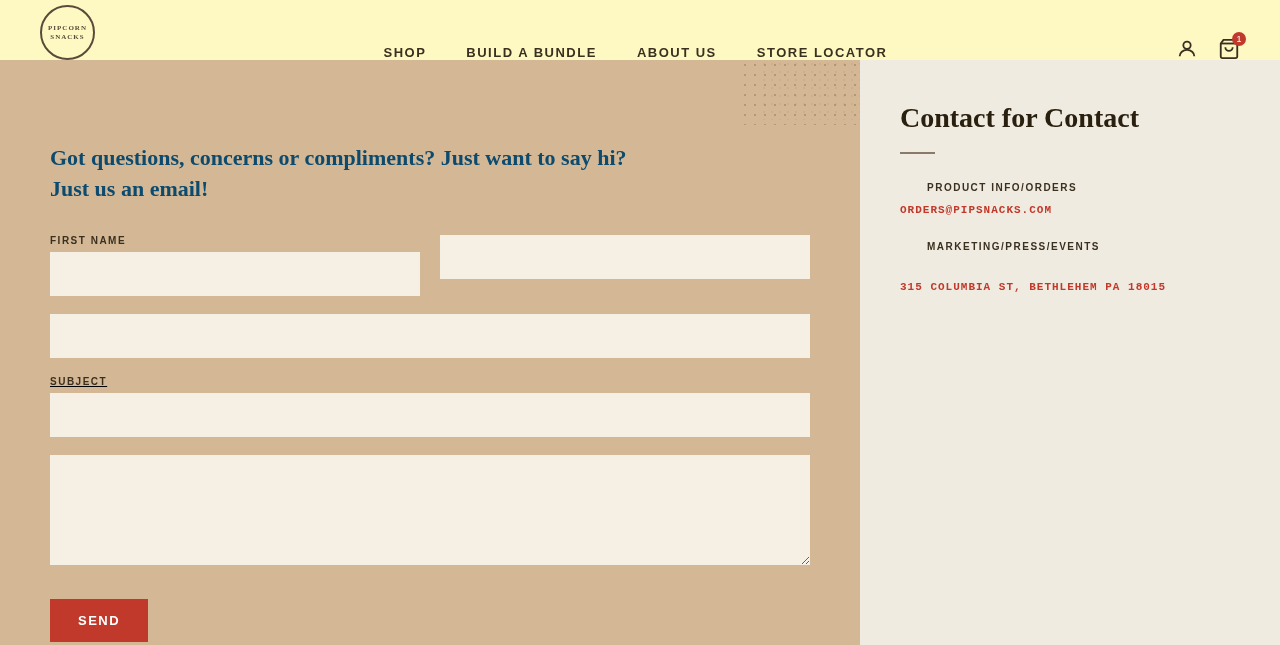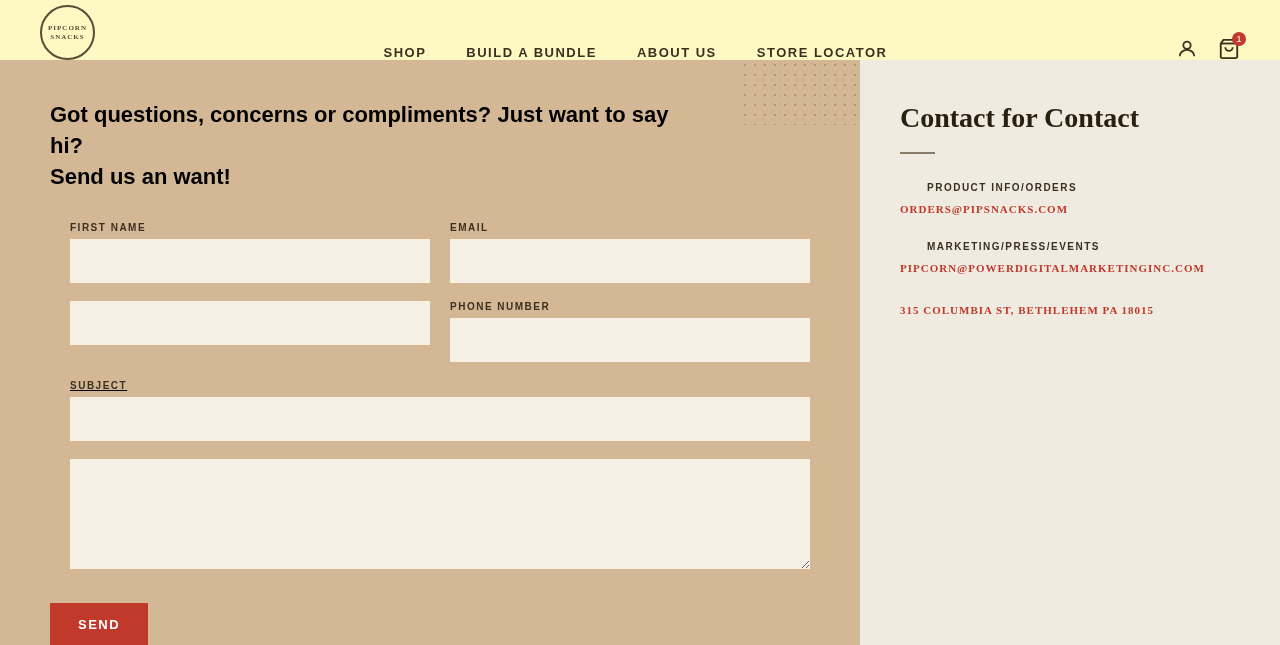--- a/index.html
+++ b/index.html
@@ -122,32 +122,32 @@
       width: 100px;
       height: 60px;
       background-image: radial-gradient(circle, #c4a87a 1px, transparent 1px);
       background-size: 8px 8px;
       opacity: 0.5;
     }
 
     .contact-heading {
       font-size: 22px;
       font-weight: 700;
-      color: #000000;
+      color: #0c4a6e;
       margin-bottom: 30px;
-      font-family: Liberation Sans, sans-serif;
+      font-family: Liberation Serif, serif;
       line-height: 1.4;
       max-width: 650px;
+      margin-top: 43px;
     }
 
     .form-row {
       display: flex;
       gap: 20px;
       margin-bottom: 18px;
-      margin-left: 20px;
     }
 
     .form-group {
       display: flex;
       flex-direction: column;
       flex: 1;
     }
 
     .form-group.full-width {
       flex: 1 1 100%;
@@ -242,21 +242,21 @@
       font-family: Arial, sans-serif;
       padding-left: 27px;
     }
 
     .reason-email {
       font-size: 11px;
       font-weight: 700;
       letter-spacing: 1px;
       text-transform: uppercase;
       color: #c0392b;
-      font-family: Liberation Serif, serif;
+      font-family: Liberation Mono, monospace;
       text-decoration: none;
     }
 
     .contact-section-inner {
       position: relative;
       z-index: 1;
     }
 
     
     .dot-pattern {
@@ -306,44 +306,39 @@
 </header>
 
 <div class="page-wrapper">
 
   <div class="dot-pattern"></div>
 
   <div class="contact-section">
     <div class="contact-section-inner">
       <h1 class="contact-heading">
         <span>Got questions, concerns or compliments? Just want to say hi?</span><br>
-        <span>Send us an want!</span>
+        <span>Just us an email!</span>
       </h1>
 
       <form>
         
         <div class="form-row">
           <div class="form-group">
             <label>FIRST NAME</label>
             <input type="text" style="">
           </div>
           <div class="form-group">
-            <label>EMAIL</label>
             <input type="email" style="">
           </div>
         </div>
 
         
         <div class="form-row">
           <div class="form-group">
             <input type="text" style="">
-          </div>
-          <div class="form-group">
-            <label>PHONE NUMBER</label>
-            <input type="tel" style="">
           </div>
         </div>
 
         
         <div class="form-row">
           <div class="form-group full-width">
             <label>SUBJECT</label>
             <input type="text" style="">
           </div>
         </div>
@@ -359,17 +354,17 @@
       </form>
     </div>
   </div>
 
   <div class="reasons-section">
     <h2 class="reasons-heading">Contact for Contact</h2>
     <div class="reasons-divider"></div>
 
     <div id="reasons-list">
         <div class="reason-item"><div class="reason-category">PRODUCT INFO/ORDERS</div><a class="reason-email" href="mailto:orders@pipsnacks.com">ORDERS@PIPSNACKS.COM</a></div>
-        <div class="reason-item"><div class="reason-category">MARKETING/PRESS/EVENTS</div><a class="reason-email" href="mailto:pipcorn@powerdigitalmarketinginc.com">PIPCORN@POWERDIGITALMARKETINGINC.COM</a></div>
+        <div class="reason-item"><div class="reason-category">MARKETING/PRESS/EVENTS</div></div>
         <div class="reason-item"><a class="reason-email">315 COLUMBIA ST, BETHLEHEM PA 18015</a></div>
       </div>
   </div>
 </div>
 
 </body></html>

